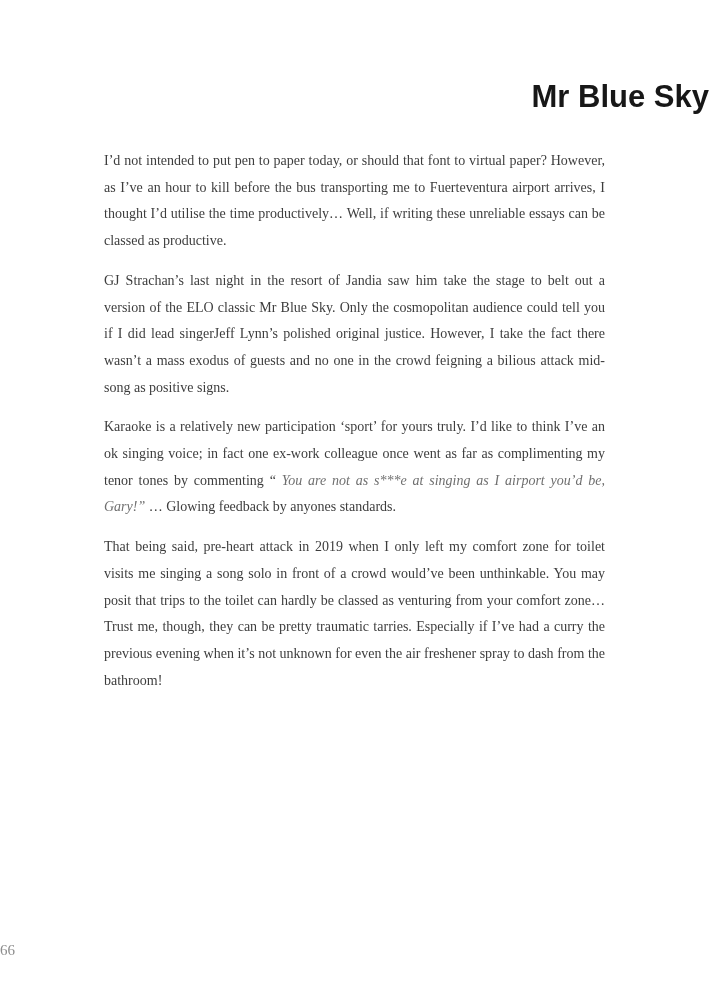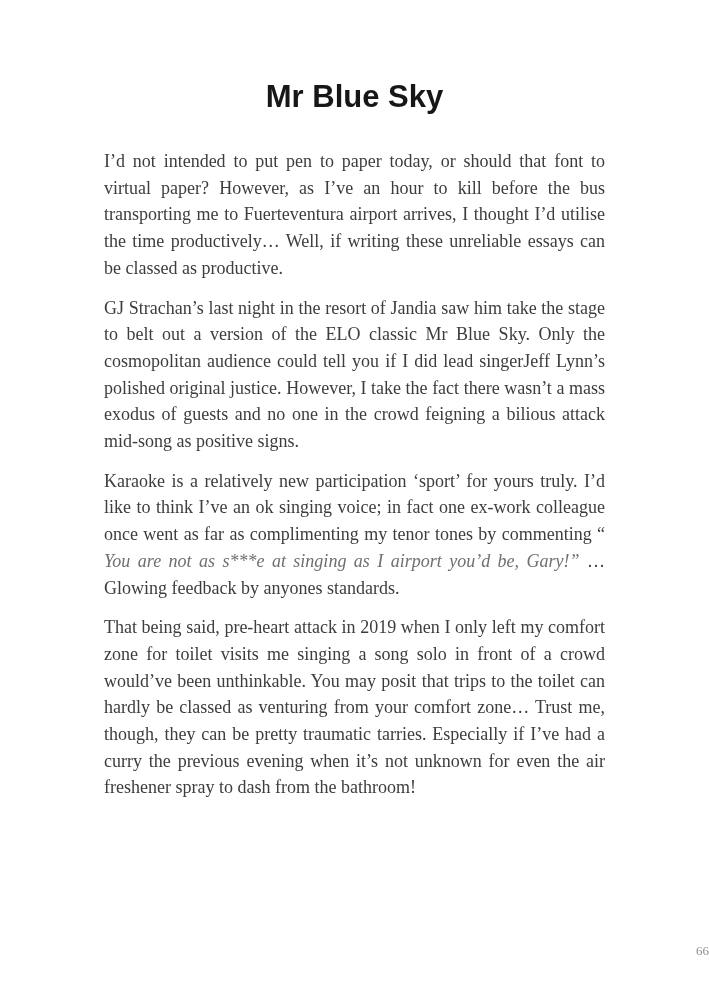--- a/index.html
+++ b/index.html
@@ -11,52 +11,52 @@
     position: relative;
     width: 709px;
     height: 992px;
     background: #ffffff;
     overflow: hidden;
     font-family: "Liberation Serif", serif;
   }
   .title {
     margin: 0;
     padding-top: 80px;
-    text-align: center;
+    text-align: right;
     font-family: "Liberation Sans", sans-serif;
     font-weight: 700;
     font-size: 31px;
     line-height: 34px;
     letter-spacing: 0px;
     color: #171717;
   }
   .content {
     width: 501px;
     margin: 34px auto 0 auto;
   }
   .content p {
     margin: 0 0 13px 0;
     font-family: "Liberation Serif", serif;
-    font-size: 18px;
+    font-size: 14px;
     line-height: 26.7px;
     color: #3d3d3d;
     text-align: justify;
   }
   .content p .quote-italic {
     font-style: italic;
     color: #6f6f6f;
   }
   .page-number {
     position: absolute;
     left: 0;
     right: 0;
     bottom: 33px;
-    text-align: right;
+    text-align: left;
     font-family: "Liberation Serif", serif;
-    font-size: 13px;
+    font-size: 15px;
     color: #8d8d8d;
   }
 </style>
 </head>
 <body>
 
 <div class="page">
 
   <h1 class="title">Mr Blue Sky</h1>
 

